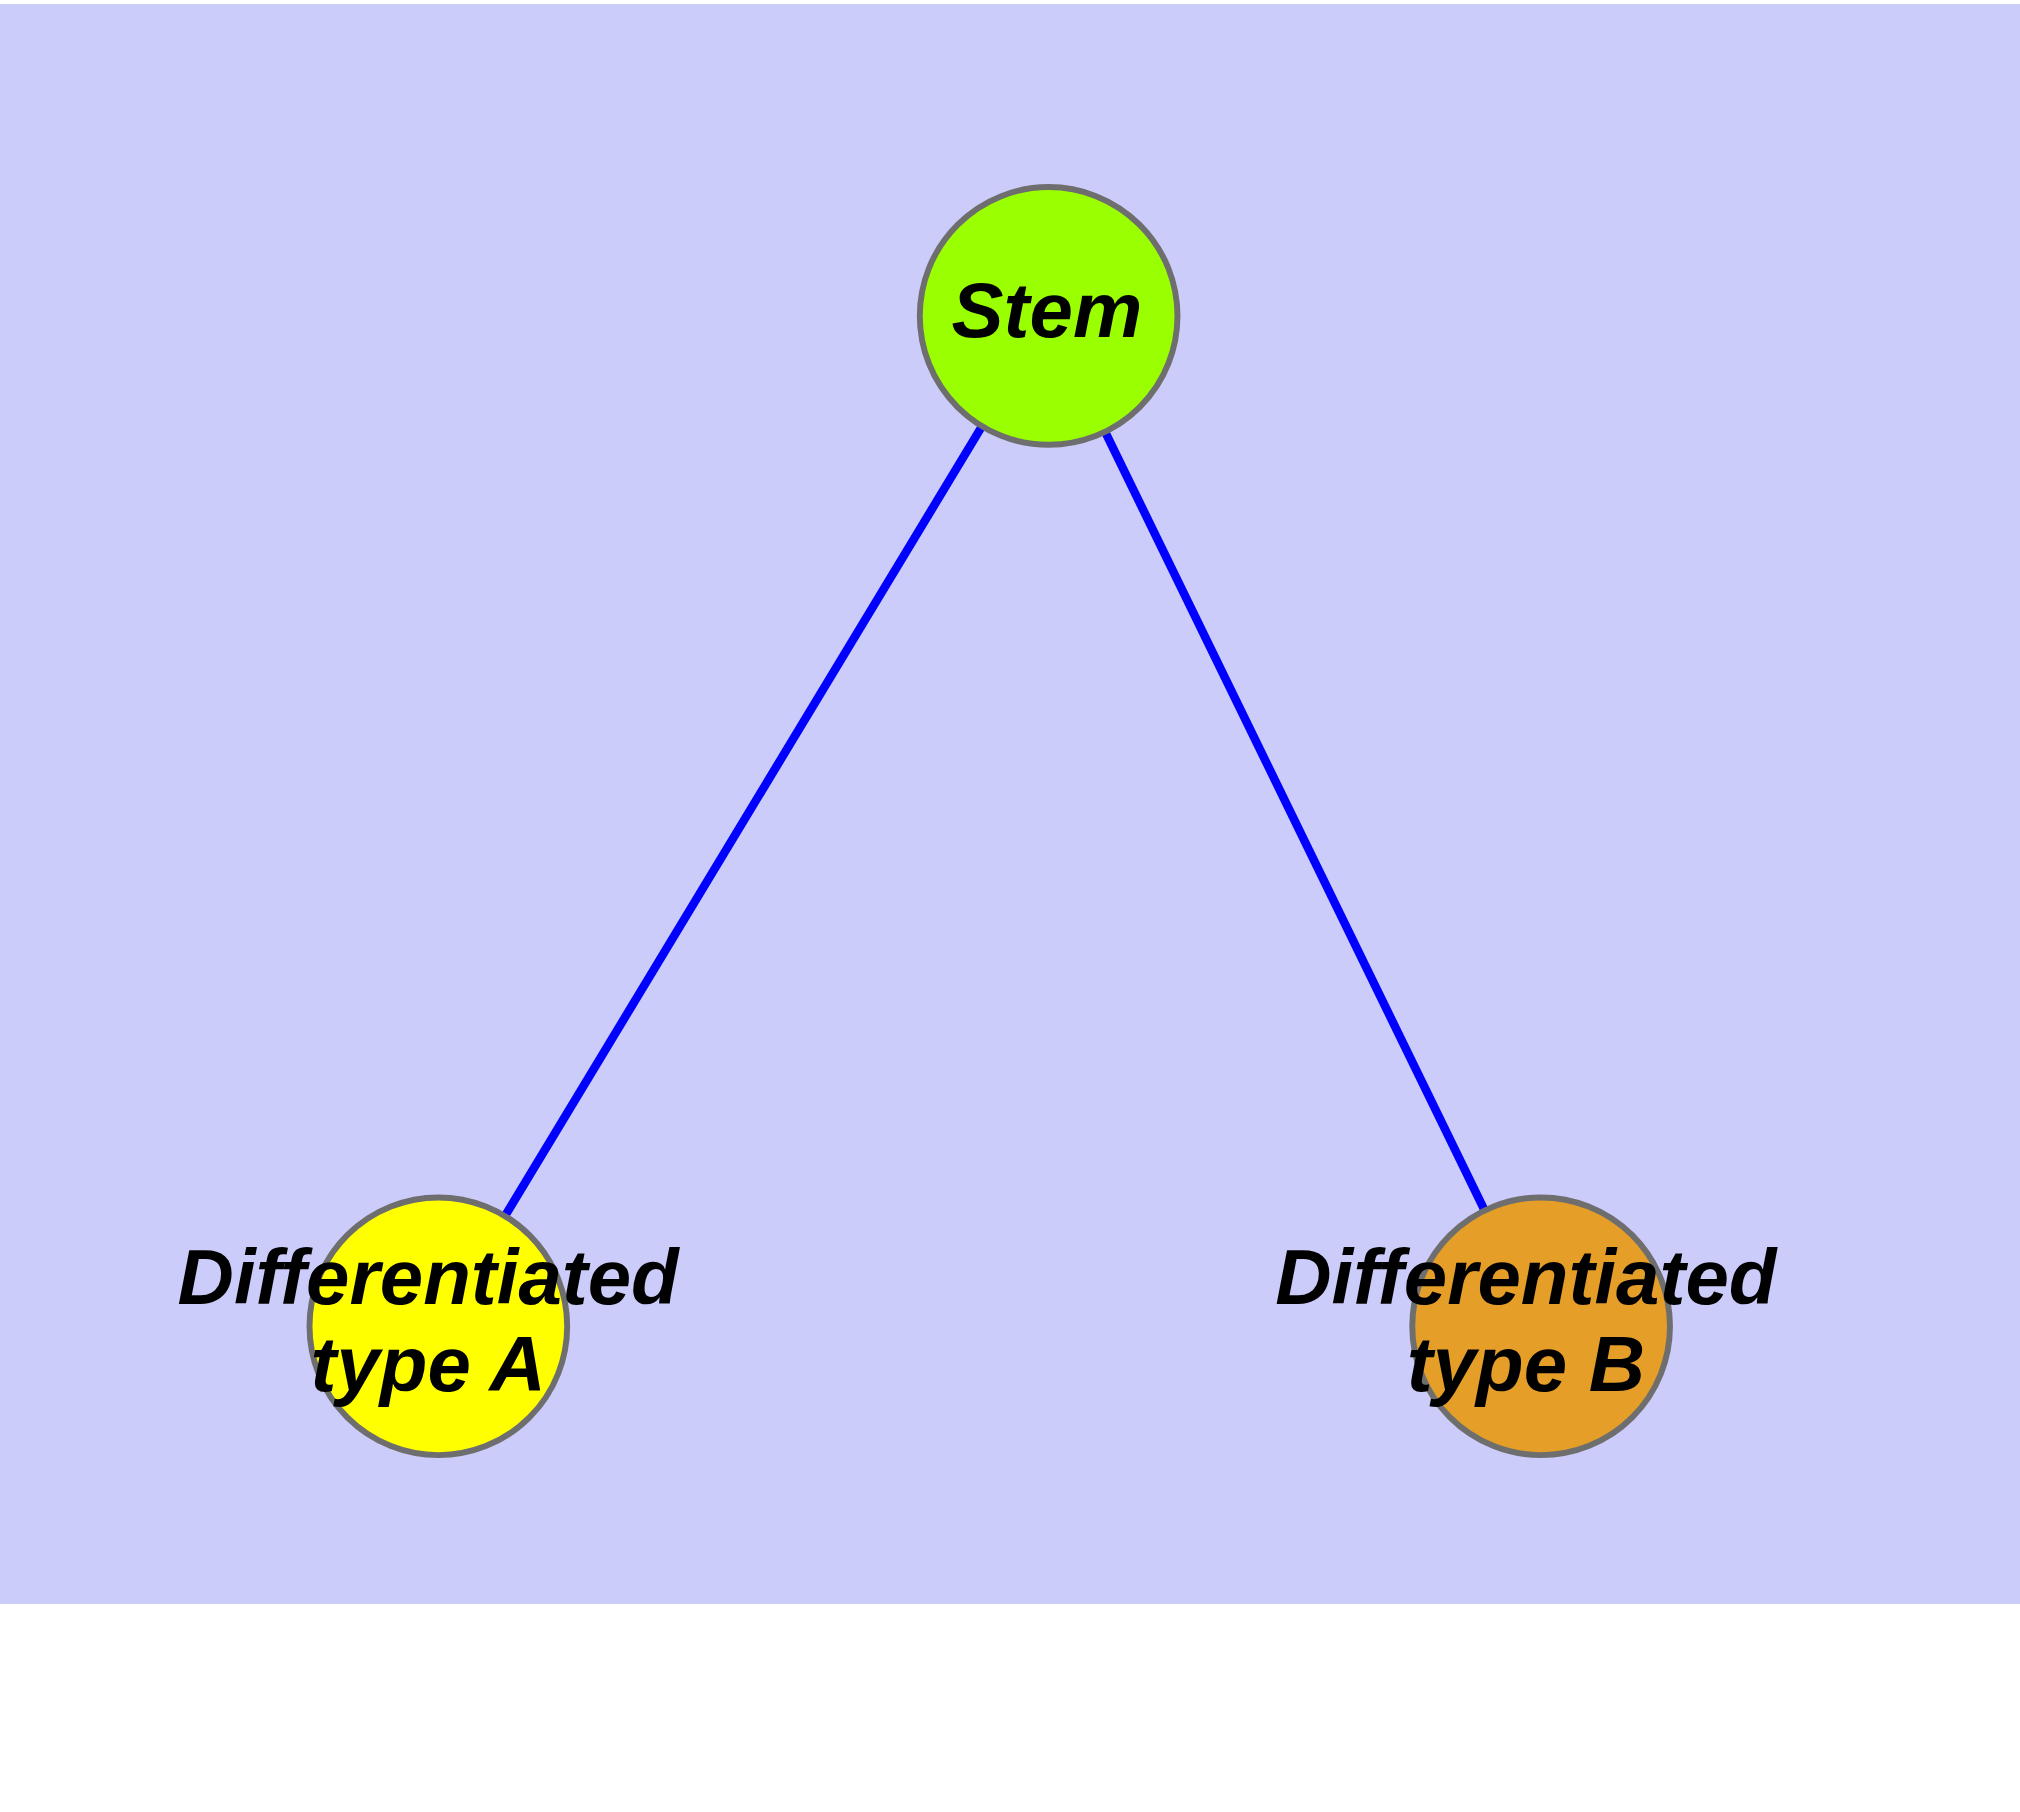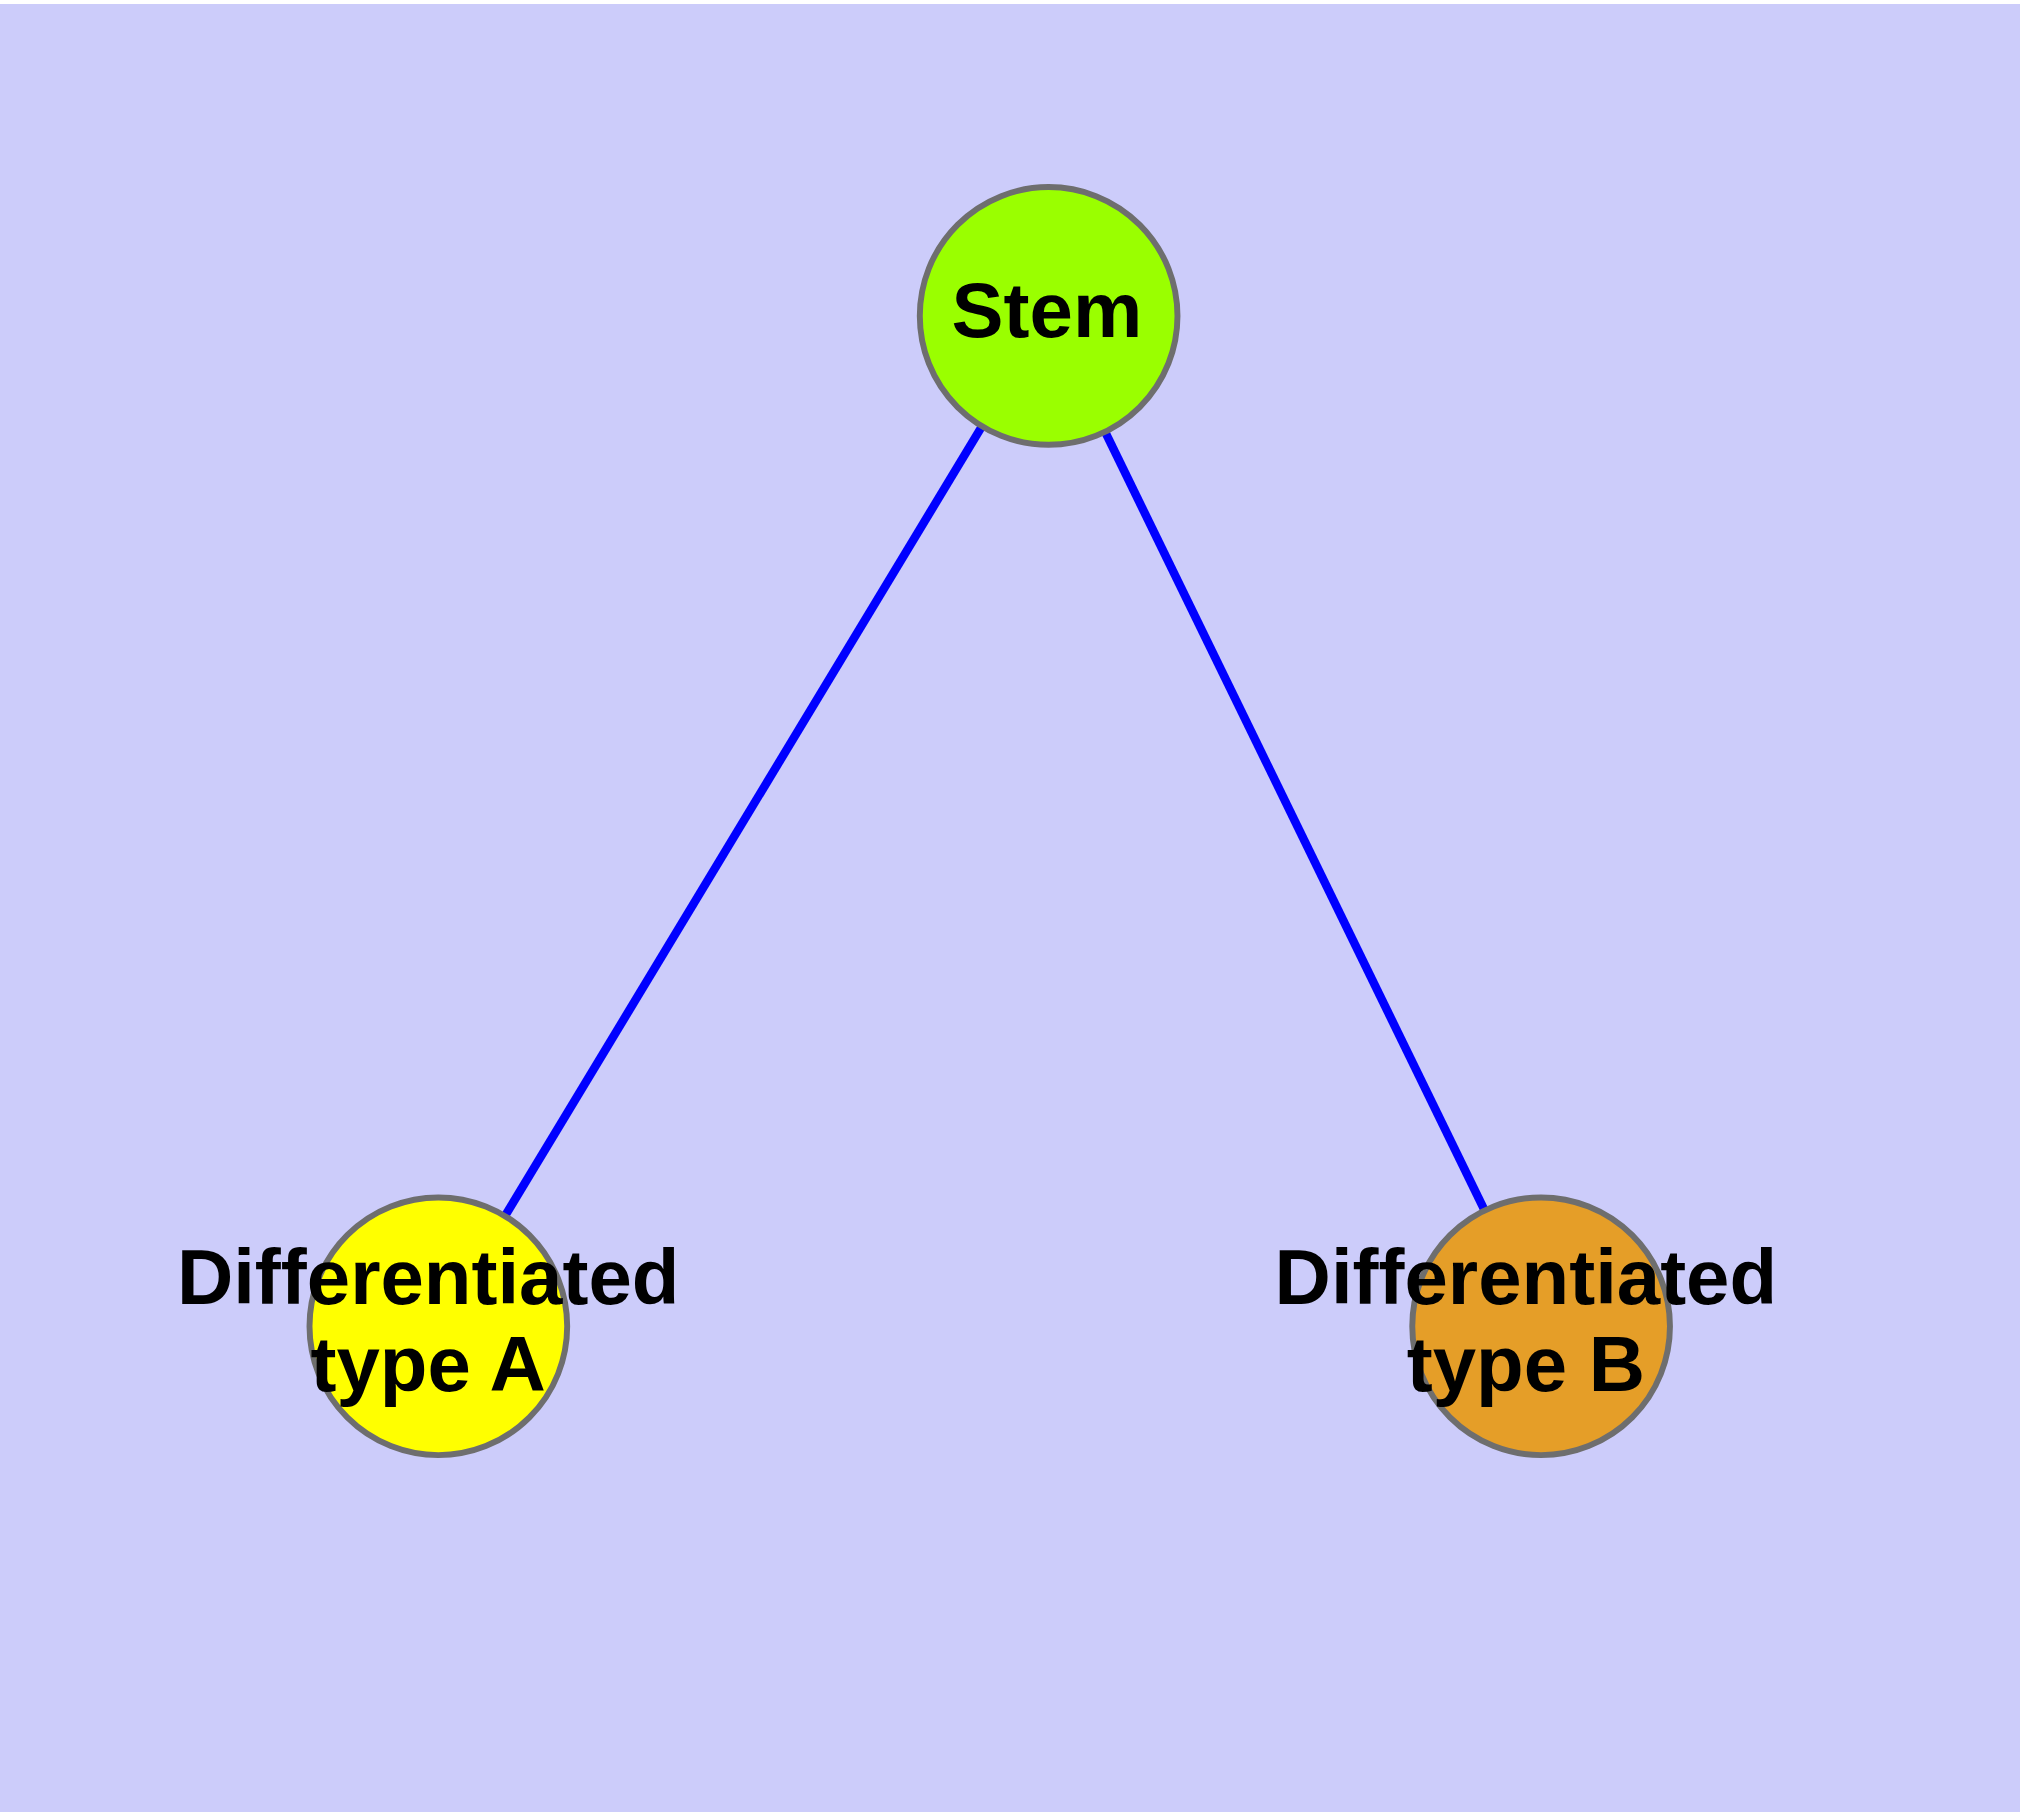--- a/index.html
+++ b/index.html
@@ -14,22 +14,23 @@
     height: 1812px;
     overflow: hidden;
     background: #ffffff;
     font-family: "Liberation Sans", "DejaVu Sans", sans-serif;
   }
   #plot-area {
     position: absolute;
     left: 0;
     top: 4.2px;
     width: 2021px;
-    height: 1808px;
+    height: 1600px;
     background: #ccccfa;
+    font-style: italic;
   }
   #graph-svg {
     position: absolute;
     left: 0;
     top: 0;
     width: 2021px;
     height: 1808px;
     display: block;
   }
   .edge-line {

